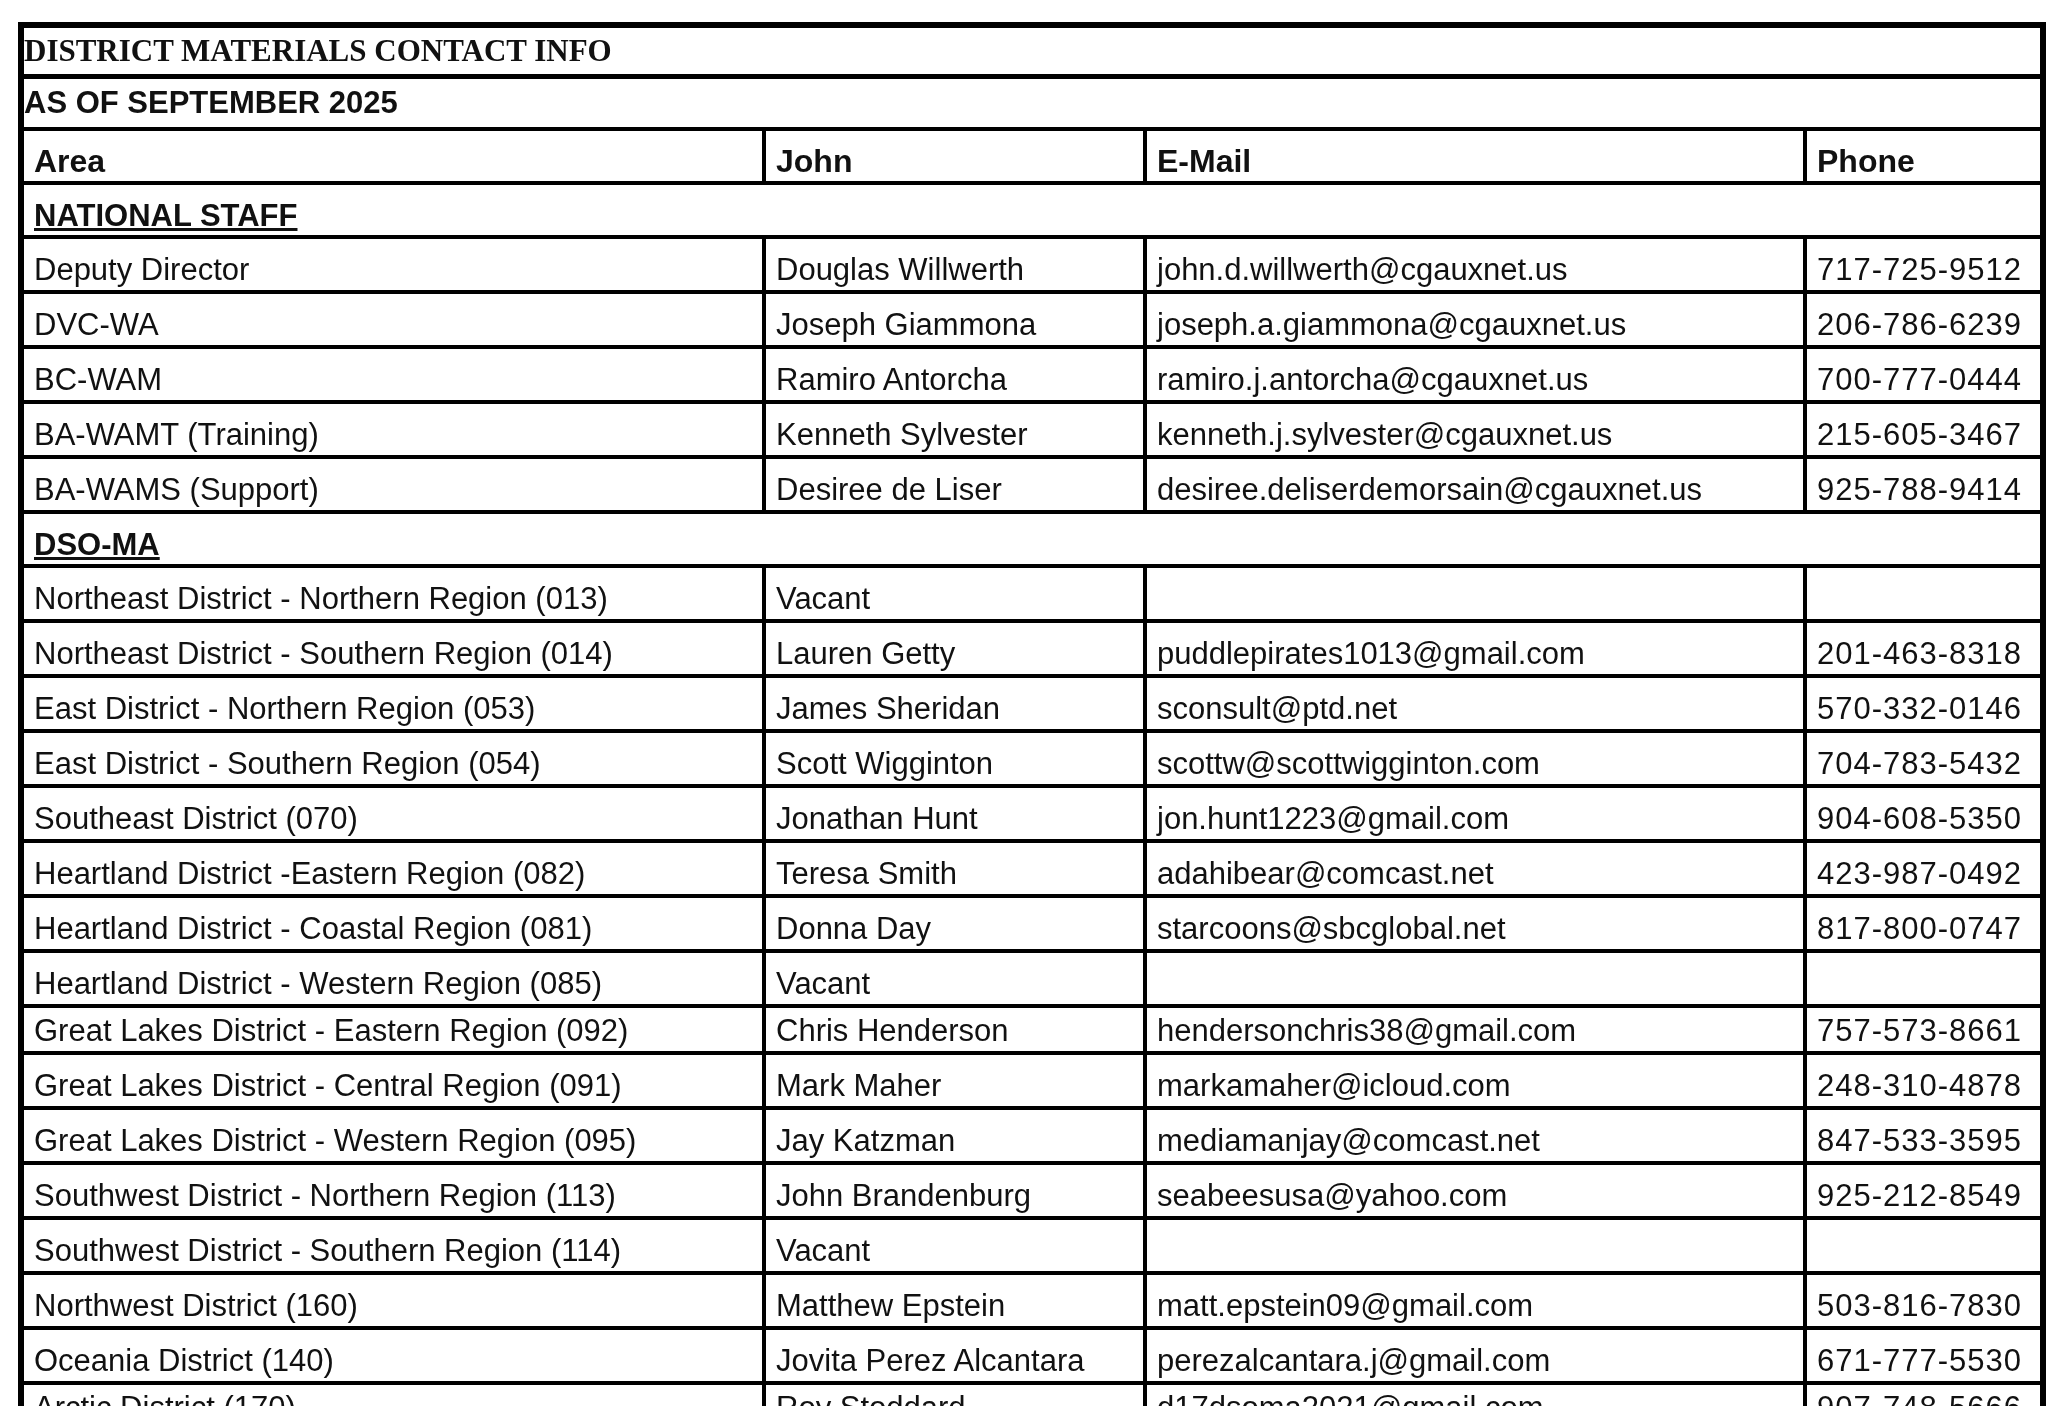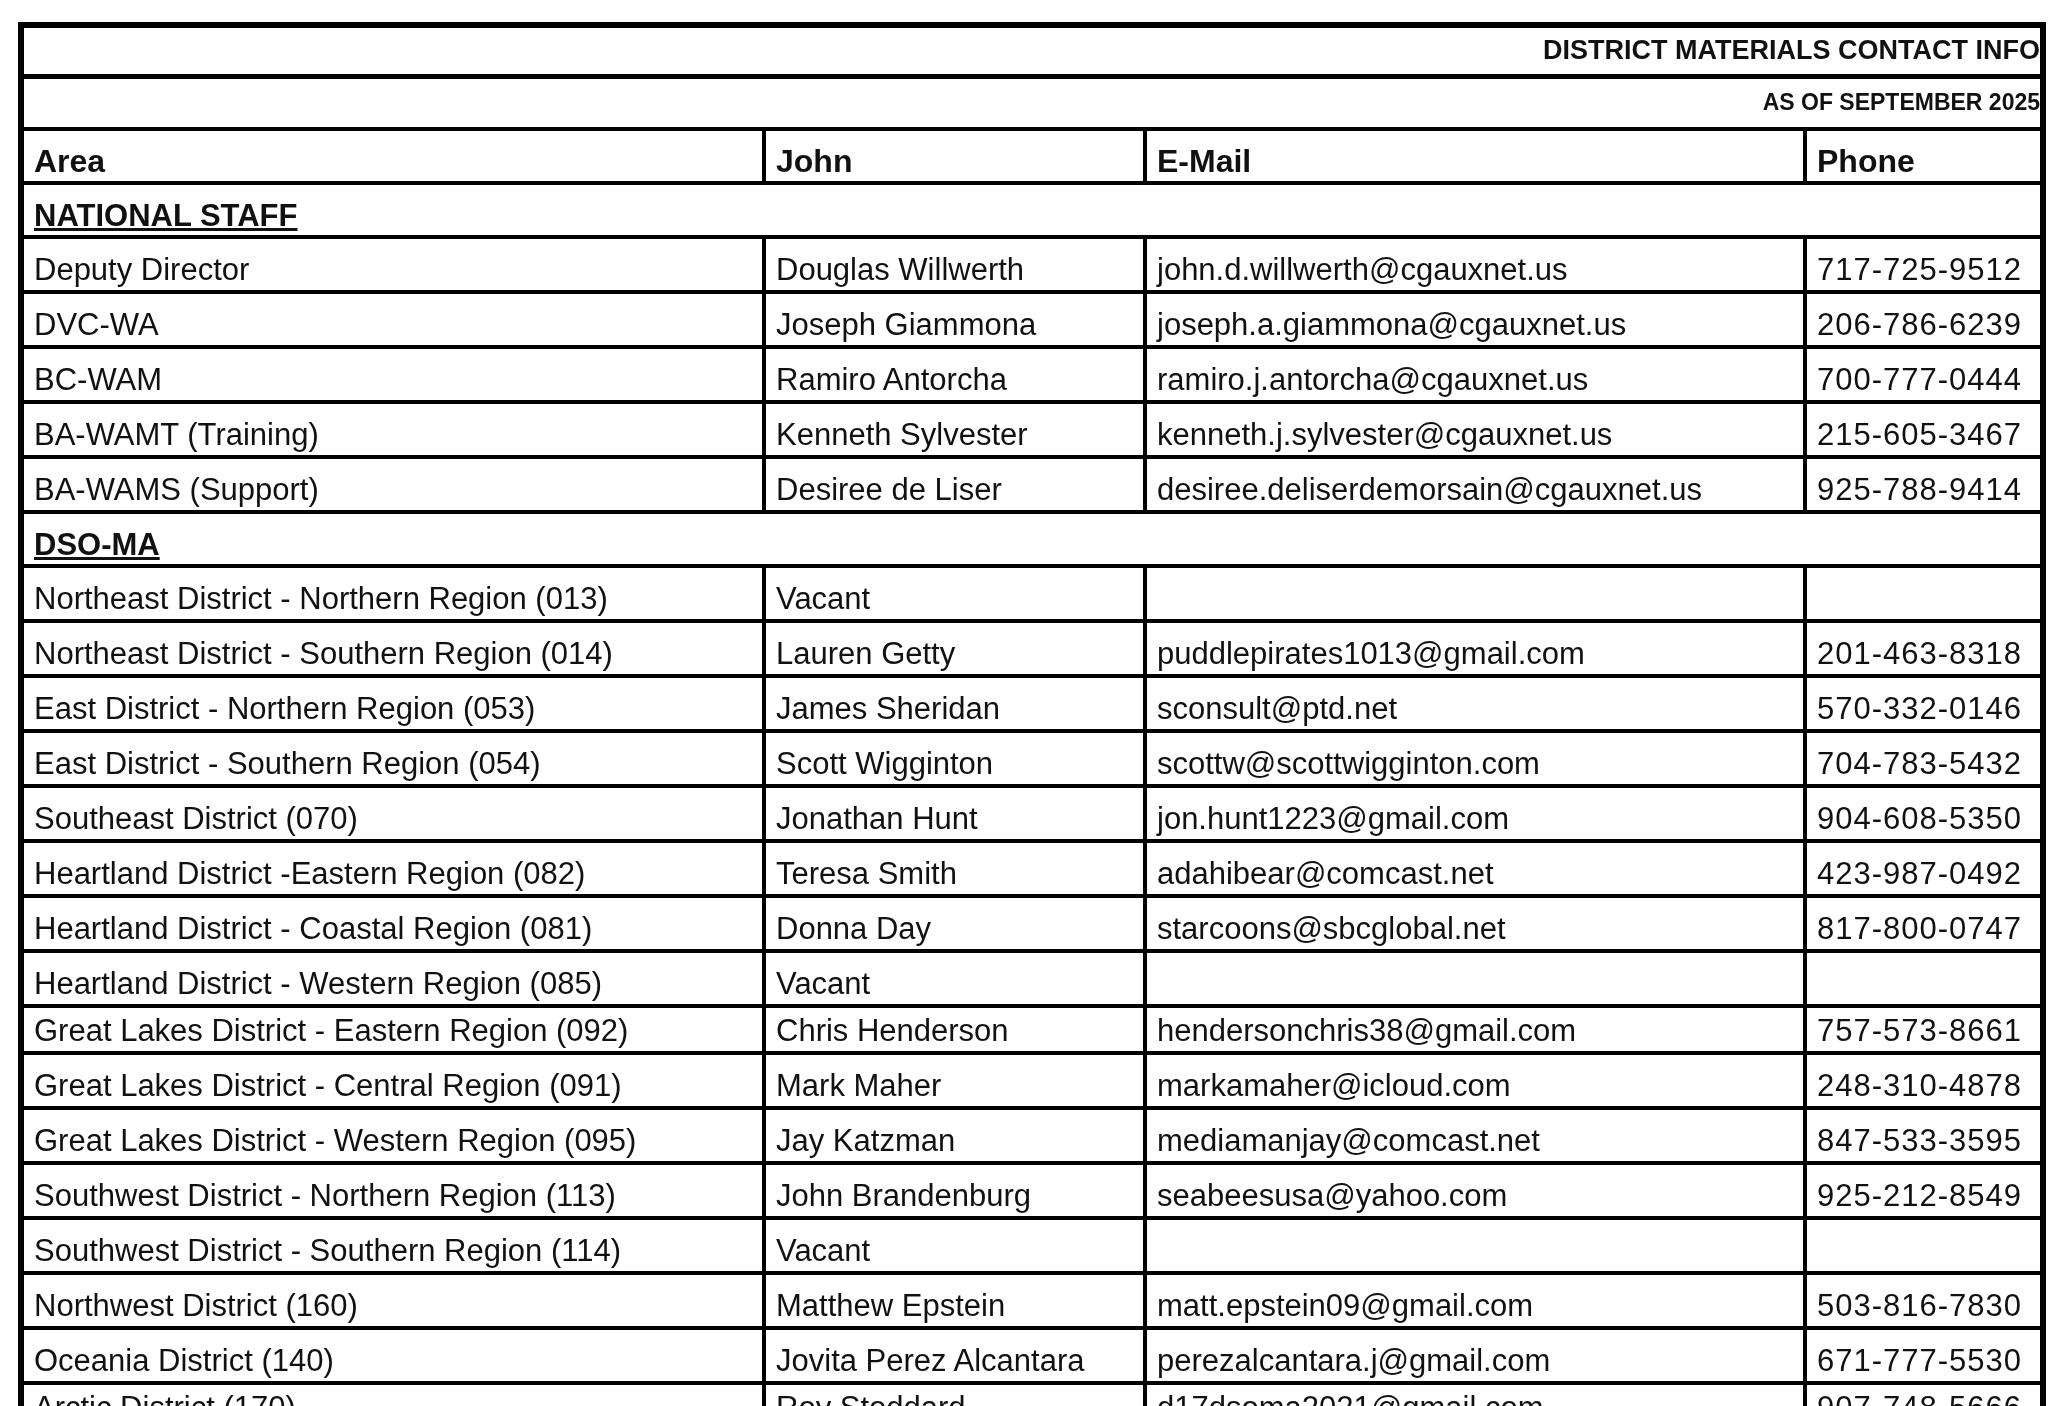--- a/index.html
+++ b/index.html
@@ -2,23 +2,23 @@
 <html><head>
 <meta charset="utf-8">
 <style>
   html, body { margin: 0; padding: 0; background: #ffffff; }
   body { width: 2058px; height: 1406px; position: relative; overflow: hidden;
          font-family: "Liberation Sans", sans-serif; color: #111111; }
   .sheet { position: absolute; left: 18px; top: 22px; width: 2022px; }
   table { border-collapse: collapse; width: 2022px; table-layout: fixed; }
   td { border: 4px solid #000; padding: 0 0 0 10px; vertical-align: bottom;
        font-size: 31px; line-height: 1.1; white-space: nowrap; overflow: hidden; }
-  tr.title td { height: 46px; text-align: right; font-weight: bold; font-size: 27px;
-       padding: 0; border-width: 5px; vertical-align: middle; }
-  tr.sub td { height: 48px; text-align: right; font-weight: bold; font-size: 23px;
+  tr.title td { height: 46px; text-align: left; font-weight: bold; font-size: 31px;
+       padding: 0; border-width: 5px; vertical-align: middle; font-family: Liberation Serif, serif; }
+  tr.sub td { height: 48px; text-align: left; font-weight: bold; font-size: 31px;
        padding: 0; vertical-align: middle; }
   tr.head td { height: 48px; font-weight: bold; font-size: 32px; padding-bottom: 2px; }
   tr.section td { height: 48px; font-weight: bold; font-size: 31px; padding-bottom: 2px; }
   tr.section td span { text-decoration: underline; }
   tr.row td { height: 48px; padding-bottom: 3px; }
   tr.row.short td { height: 40px; }
   td.phone { letter-spacing: 1px; }
   .outer { border: 6px solid #000; }
 </style>
 </head>

